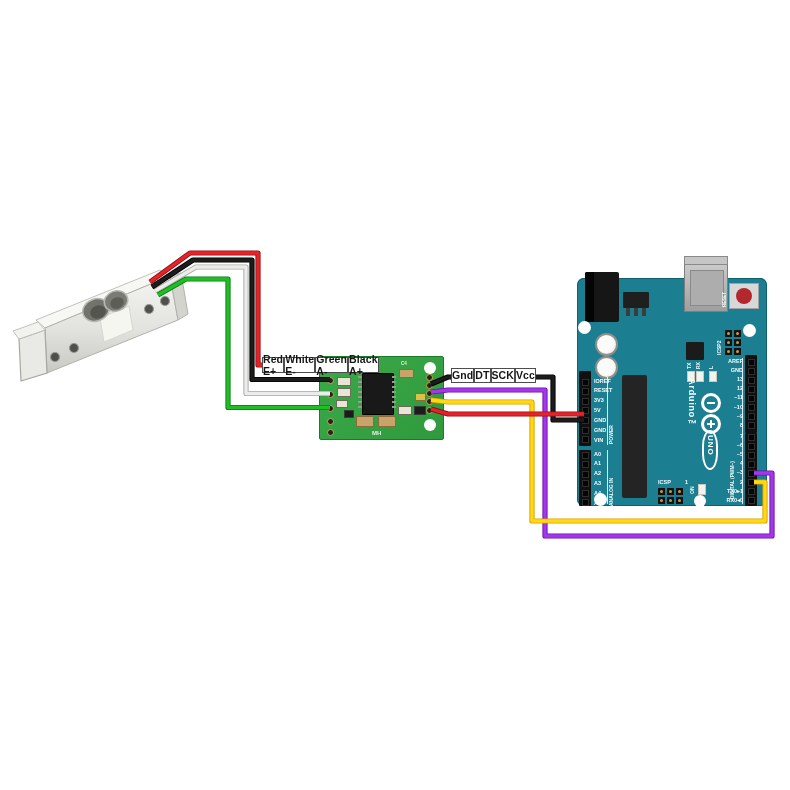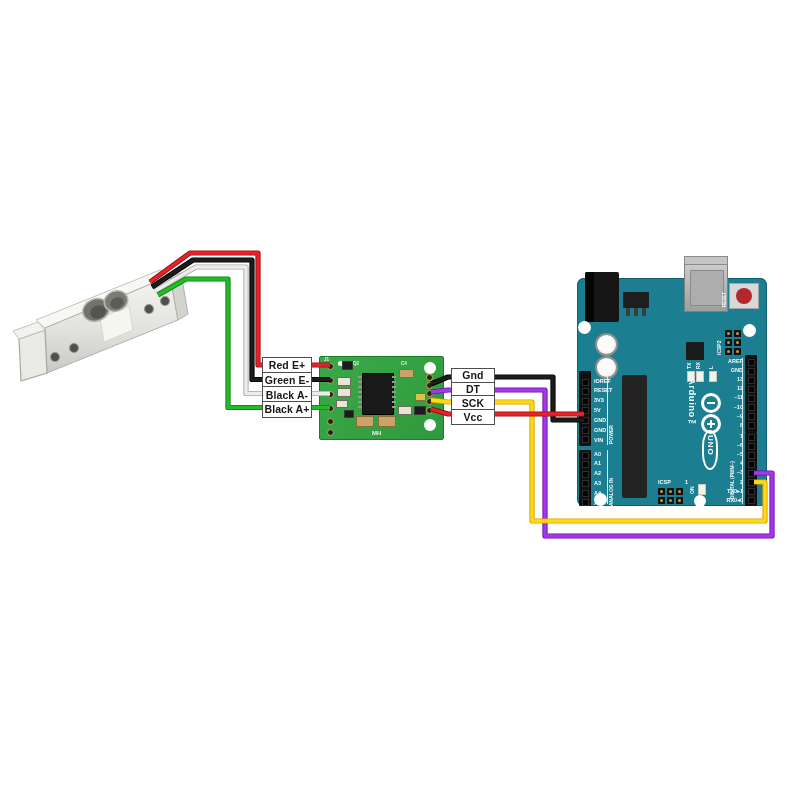--- a/index.html
+++ b/index.html
@@ -9,21 +9,21 @@
   #wires{position:absolute;left:0;top:0;z-index:5;pointer-events:none;}
   .wu{fill:none;stroke-width:5.2px;stroke-linejoin:round;}
   .wt{fill:none;stroke-width:3.3px;stroke-linejoin:round;}
   .wl-red{stroke:var(--wire-red);}
   .wl-black{stroke:var(--wire-black);}
   .wl-white{stroke:var(--wire-white);}
   .wl-green{stroke:var(--wire-green);}
   .wl-purple{stroke:var(--wire-purple);}
   .wl-yellow{stroke:var(--wire-yellow);}
   
-  .lbl-stack{position:absolute;z-index:6;display:flex;flex-direction:column;}
+  .lbl-stack{position:absolute;z-index:6;display:flex;flex-direction:row;}
   .lbl-stack span{display:flex;align-items:center;justify-content:center;
      background:#fff;border:1.4px solid #4d4d4d;margin-top:-1.4px;
      font-size:10.5px;font-weight:600;color:#161616;letter-spacing:.1px;}
   #left-labels{left:262px;top:358px;width:50px;}
   #left-labels span{height:14.3px;}
   #right-labels{left:451px;top:369px;width:44px;}
   #right-labels span{height:13.3px;}
   
   #hx711{position:absolute;left:319px;top:356px;width:123px;height:82px;z-index:1;
      background:linear-gradient(135deg,#3aa948,#2f9a3d);border:1px solid #1c7b2b;border-radius:2px;}
@@ -352,22 +352,22 @@
     </g>
   </svg>
 
   <div id="lc-cap-label">
     <span class="cap-txt">5kg</span>
     <span class="arrow-right"></span>
   </div>
 
   <div class="lbl-stack" id="left-labels">
       <span>Red E+</span>
-      <span>Green E-</span>
-      <span>Black A-</span>
+      <span>White E-</span>
+      <span>Green A-</span>
       <span>Black A+</span>
     </div>
   <div class="lbl-stack" id="right-labels">
       <span>Gnd</span>
       <span>DT</span>
       <span>SCK</span>
       <span>Vcc</span>
     </div>
 
 </div>

